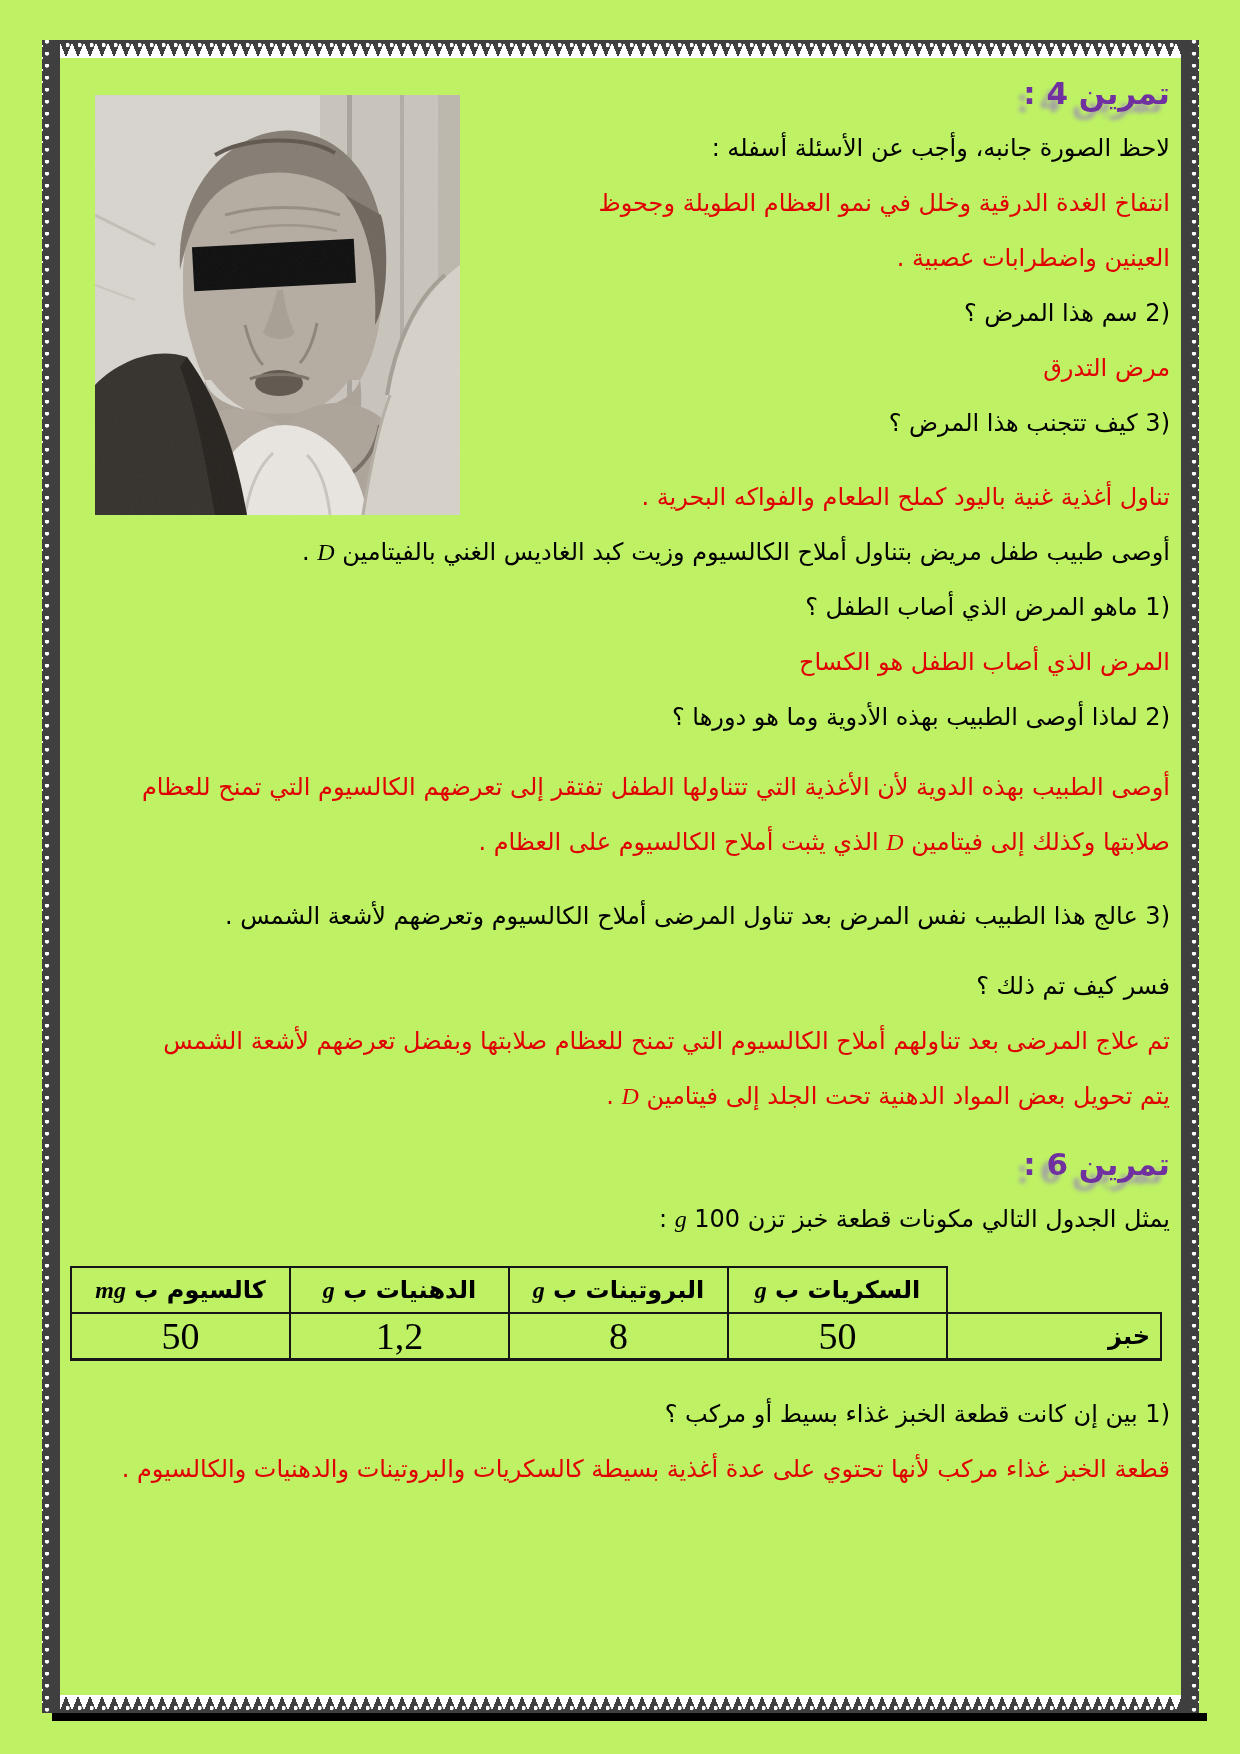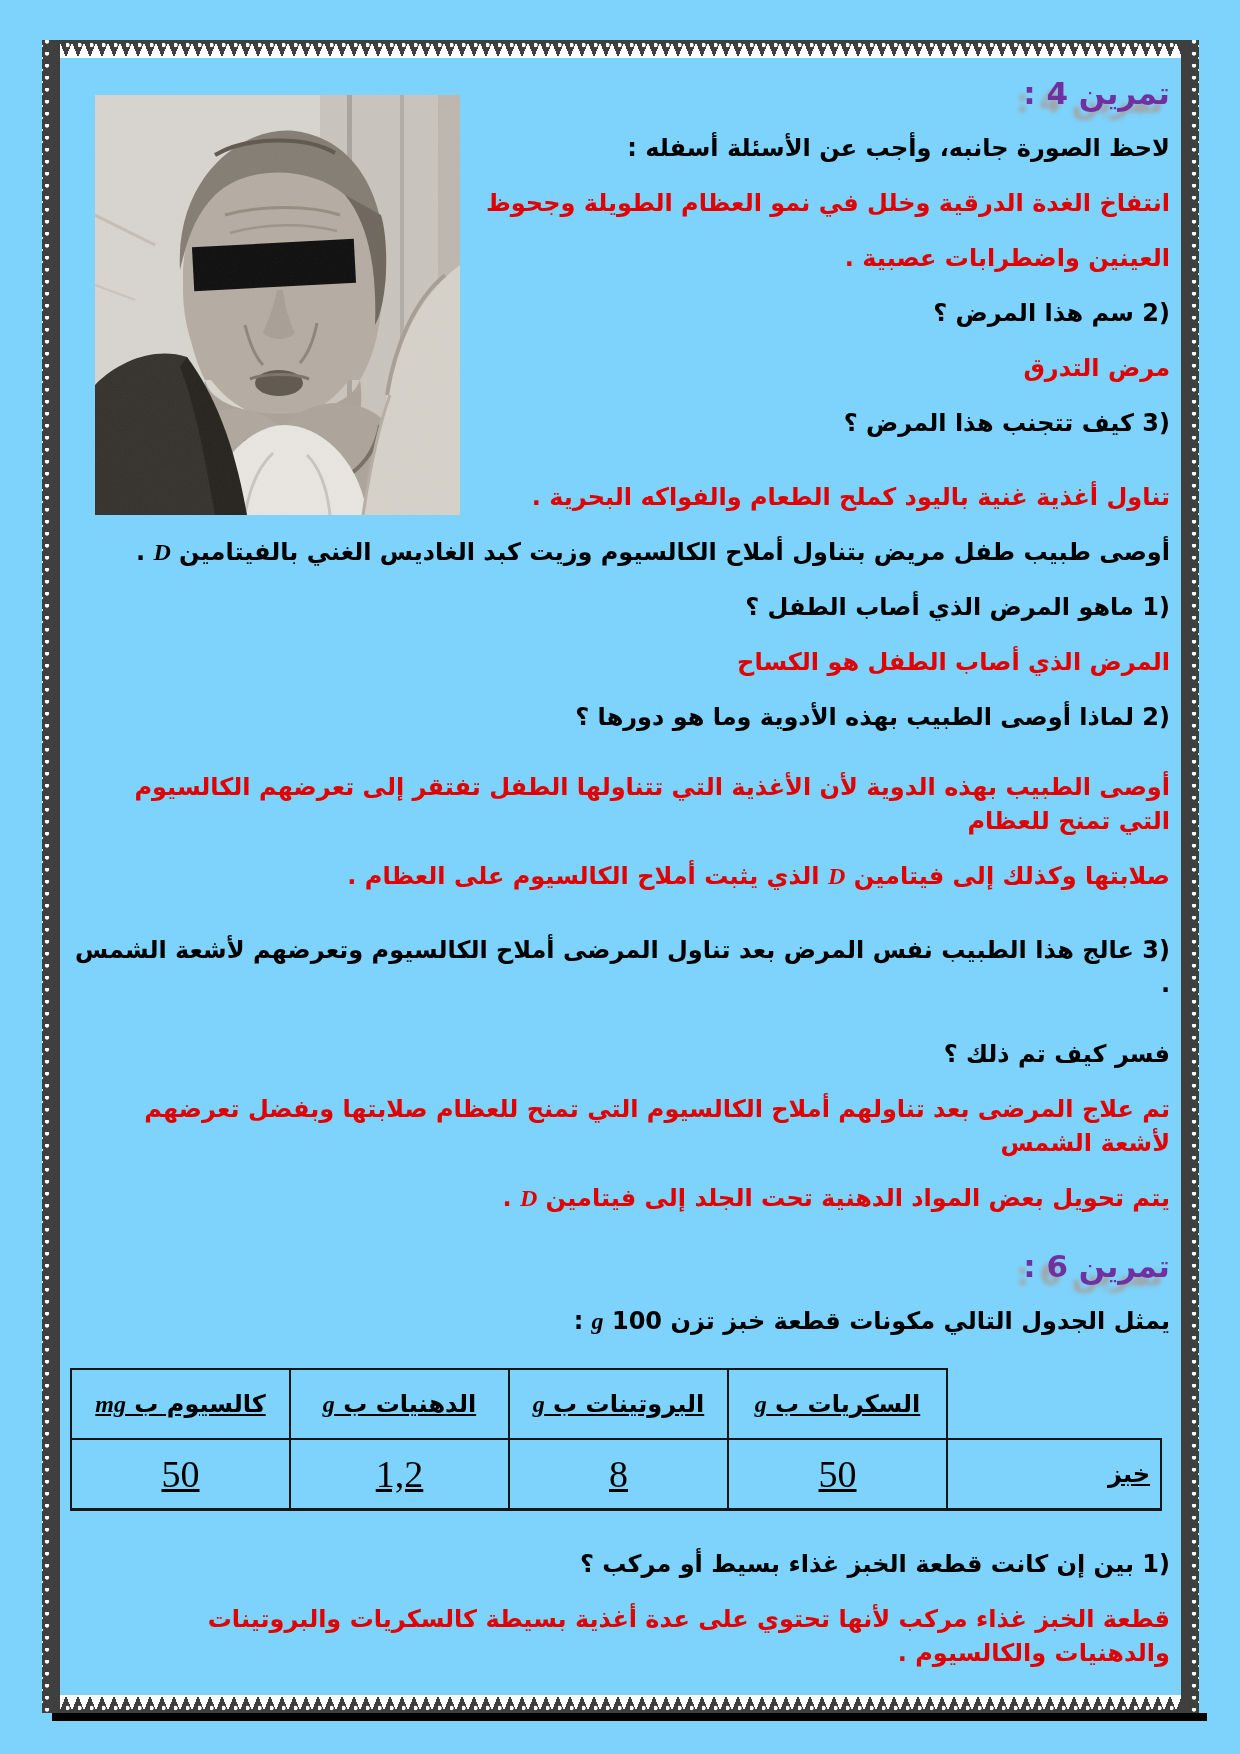--- a/index.html
+++ b/index.html
@@ -1,17 +1,17 @@
 <!DOCTYPE html>
 <html lang="ar"><head>
 <meta charset="utf-8">
 <style>
   html,body{margin:0;padding:0;background:#fff;}
   .page{
-    position:relative;width:1240px;height:1754px;background:#7dd3fc;overflow:hidden;
+    position:relative;width:1240px;height:1754px;background:#bef264;overflow:hidden;
     font-family:"DejaVu Sans",sans-serif;
   }
   
   .bd{position:absolute;background-color:#3f3f3f;}
   .bd-top{left:42px;right:41px;top:40px;height:18px;
     background-image:
       radial-gradient(circle at 1.5px 5px,#fff 1.7px,transparent 2.6px),
       conic-gradient(from 158deg at 6px 2.5px,#fff 0 44deg,transparent 44deg);
     background-size:12px 18px;}
   .bd-bottom{left:42px;right:41px;top:1695px;height:18px;
@@ -38,36 +38,36 @@
   
   .content{position:absolute;left:60px;top:76px;width:1110px;direction:rtl;}
   .ex-title{
     margin:34px 0 0 0;direction:rtl;text-align:right;
     color:#7030A0;font-size:31px;line-height:34px;font-weight:bold;
     text-shadow:-7px 8px 4px #a3a3a3;
   }
   section:first-of-type .ex-title{margin-top:0;}
   .doc-line{
     margin-top:21px;direction:rtl;text-align:right;color:#000;
-    font-size:24px;line-height:34px;font-weight:bold;
+    font-size:24px;line-height:34px;font-weight:normal;
   }
   .doc-line.red{color:#e00000;padding-left:29px;}
   .doc-line.break-para{margin-top:40px;}
   .doc-line.break-sub{margin-top:36px;}
   .lat{direction:ltr;unicode-bidi:embed;}
   .lat-serif{direction:ltr;unicode-bidi:embed;font-family:"Liberation Serif",serif;font-style:italic;}
 
   
   table.bread{
     border-collapse:collapse;direction:rtl;table-layout:fixed;
     width:1092px;margin:30px 8px 0 0;
   }
   table.bread th,table.bread td{
     border:2px solid #161616;height:44px;text-align:center;vertical-align:middle;
-    font-size:24px;font-weight:bold;color:#000;padding:12px 4px;text-decoration:underline;
+    font-size:24px;font-weight:bold;color:#000;padding:0 4px;
   }
   table.bread thead th{font-weight:bold;}
   table.bread thead th.no-b{border:none;}
   table.bread tbody td{border-bottom:3px solid #161616;}
   table.bread td.label{text-align:right;padding-right:10px;}
   table.bread td.val{font-family:"Liberation Serif",serif;font-weight:normal;font-size:38px;}
 </style>
 </head>
 <body>
 

